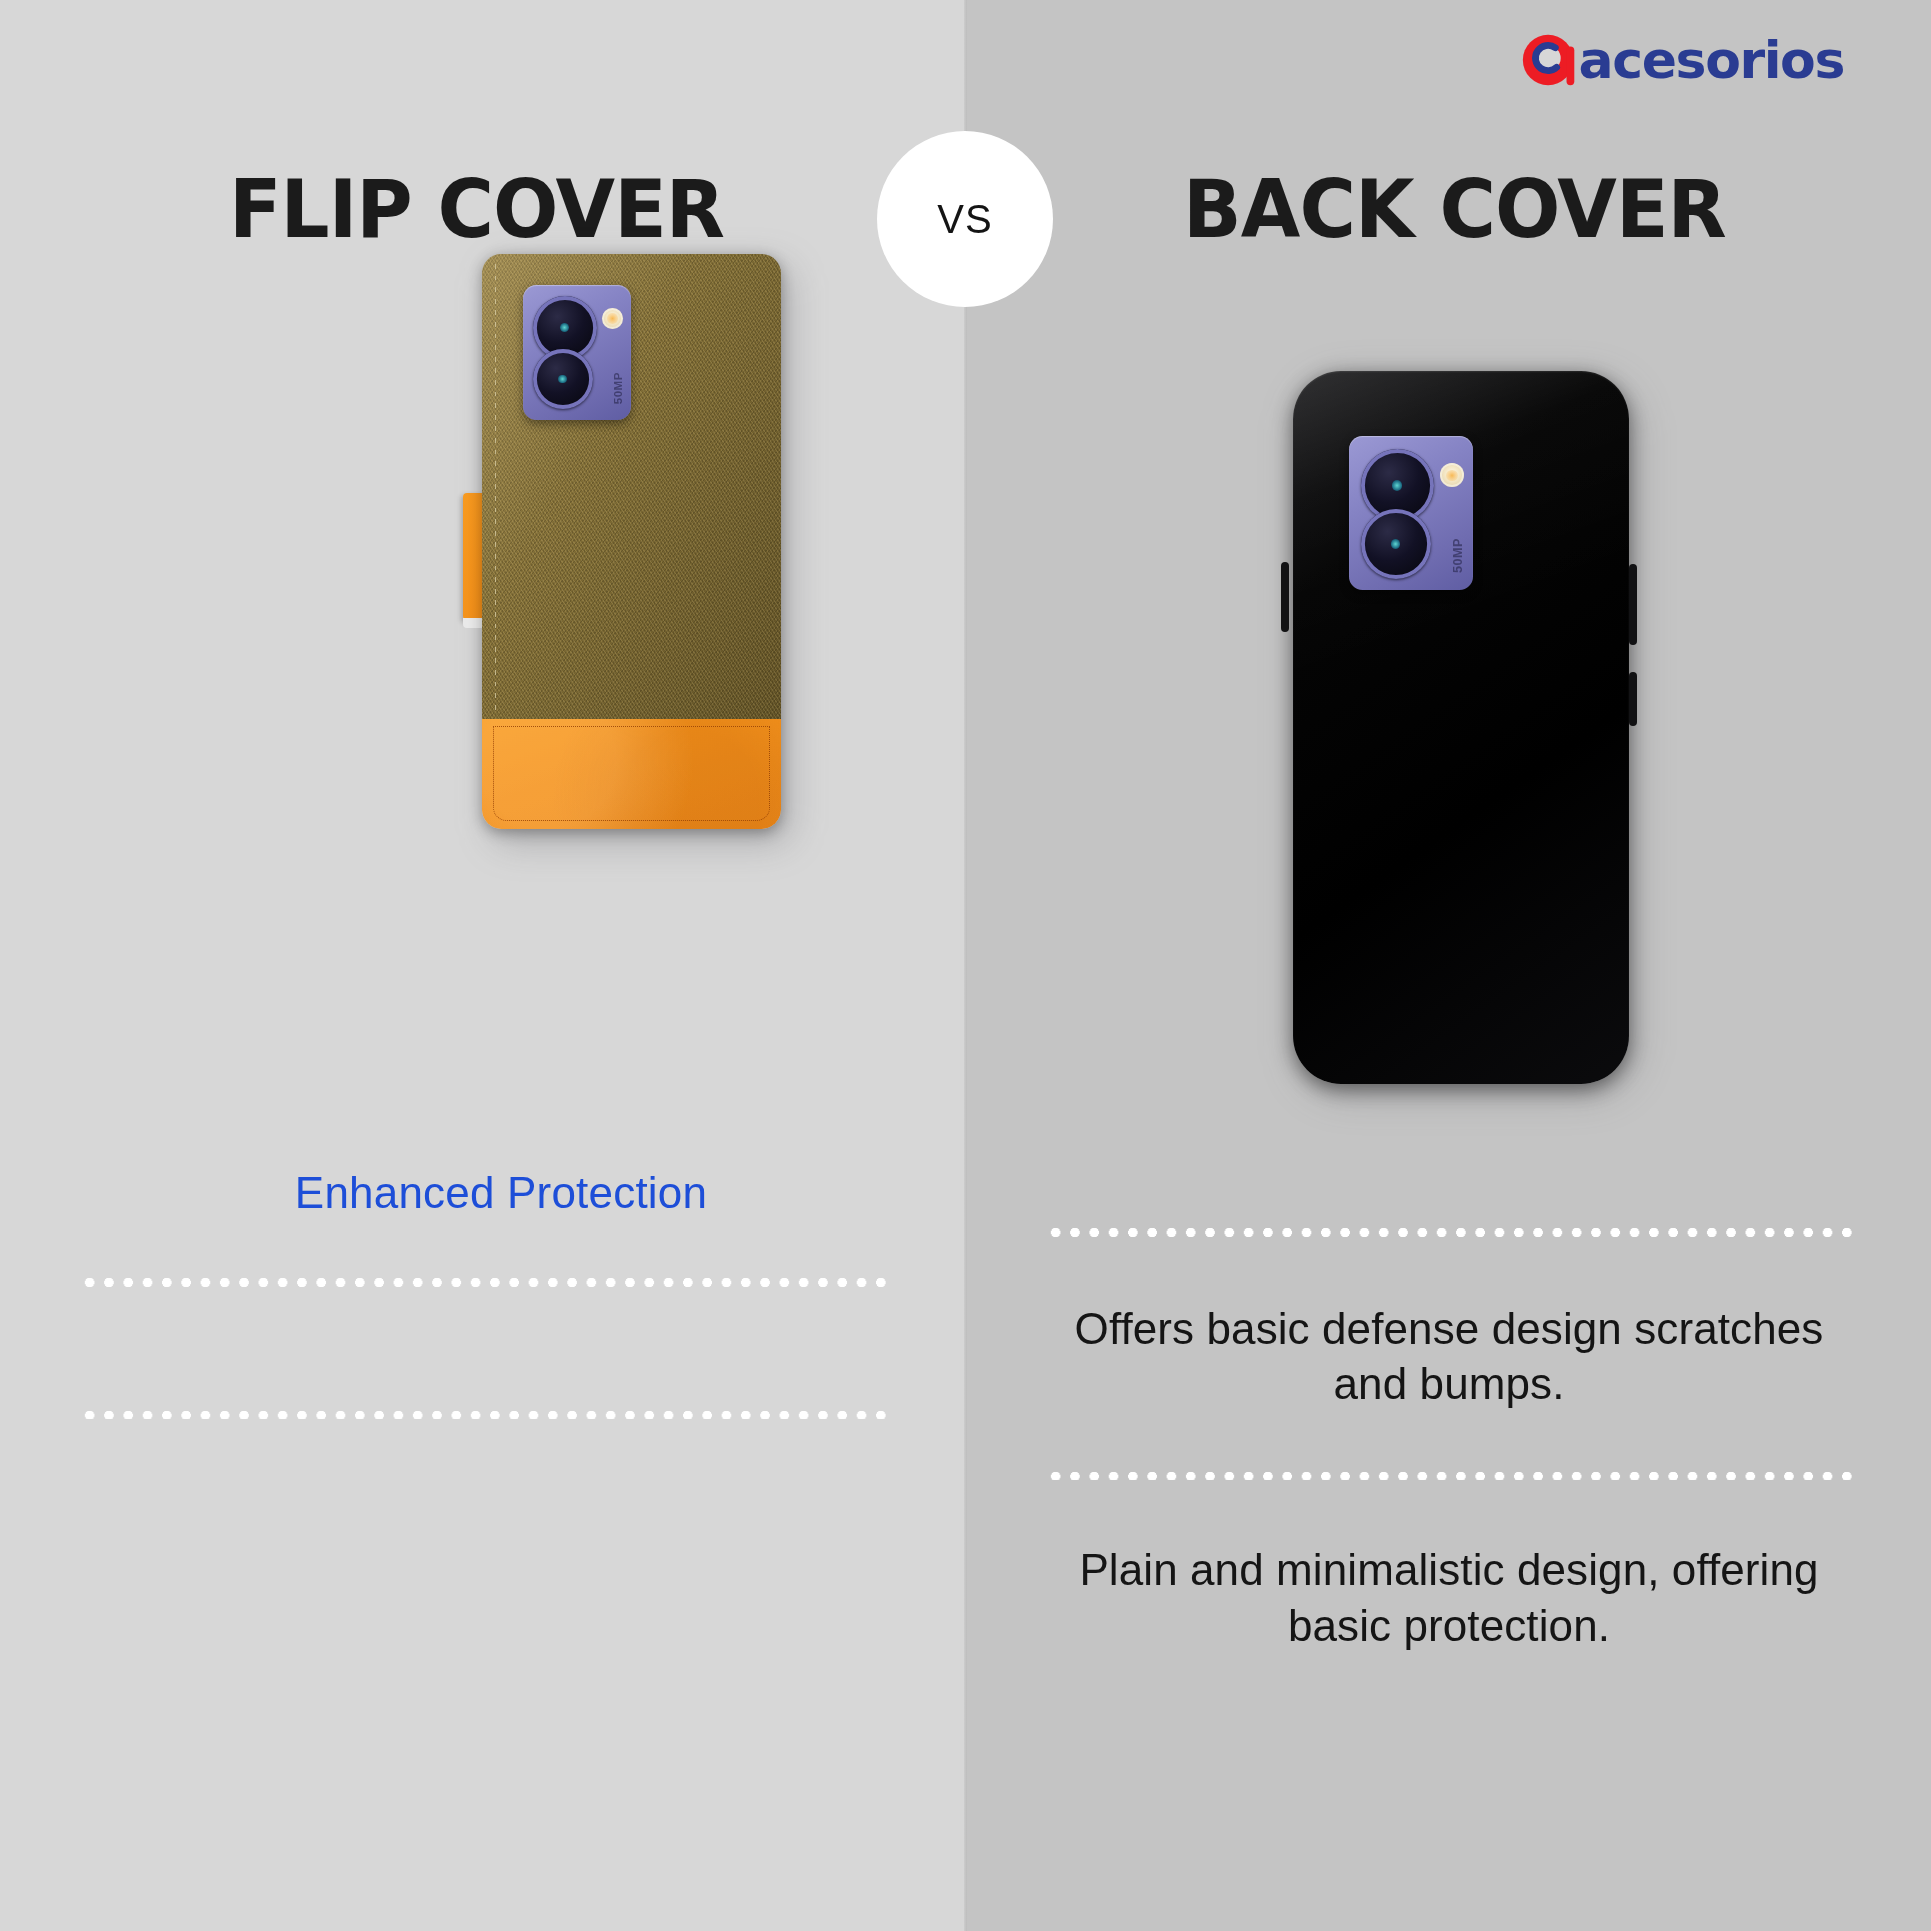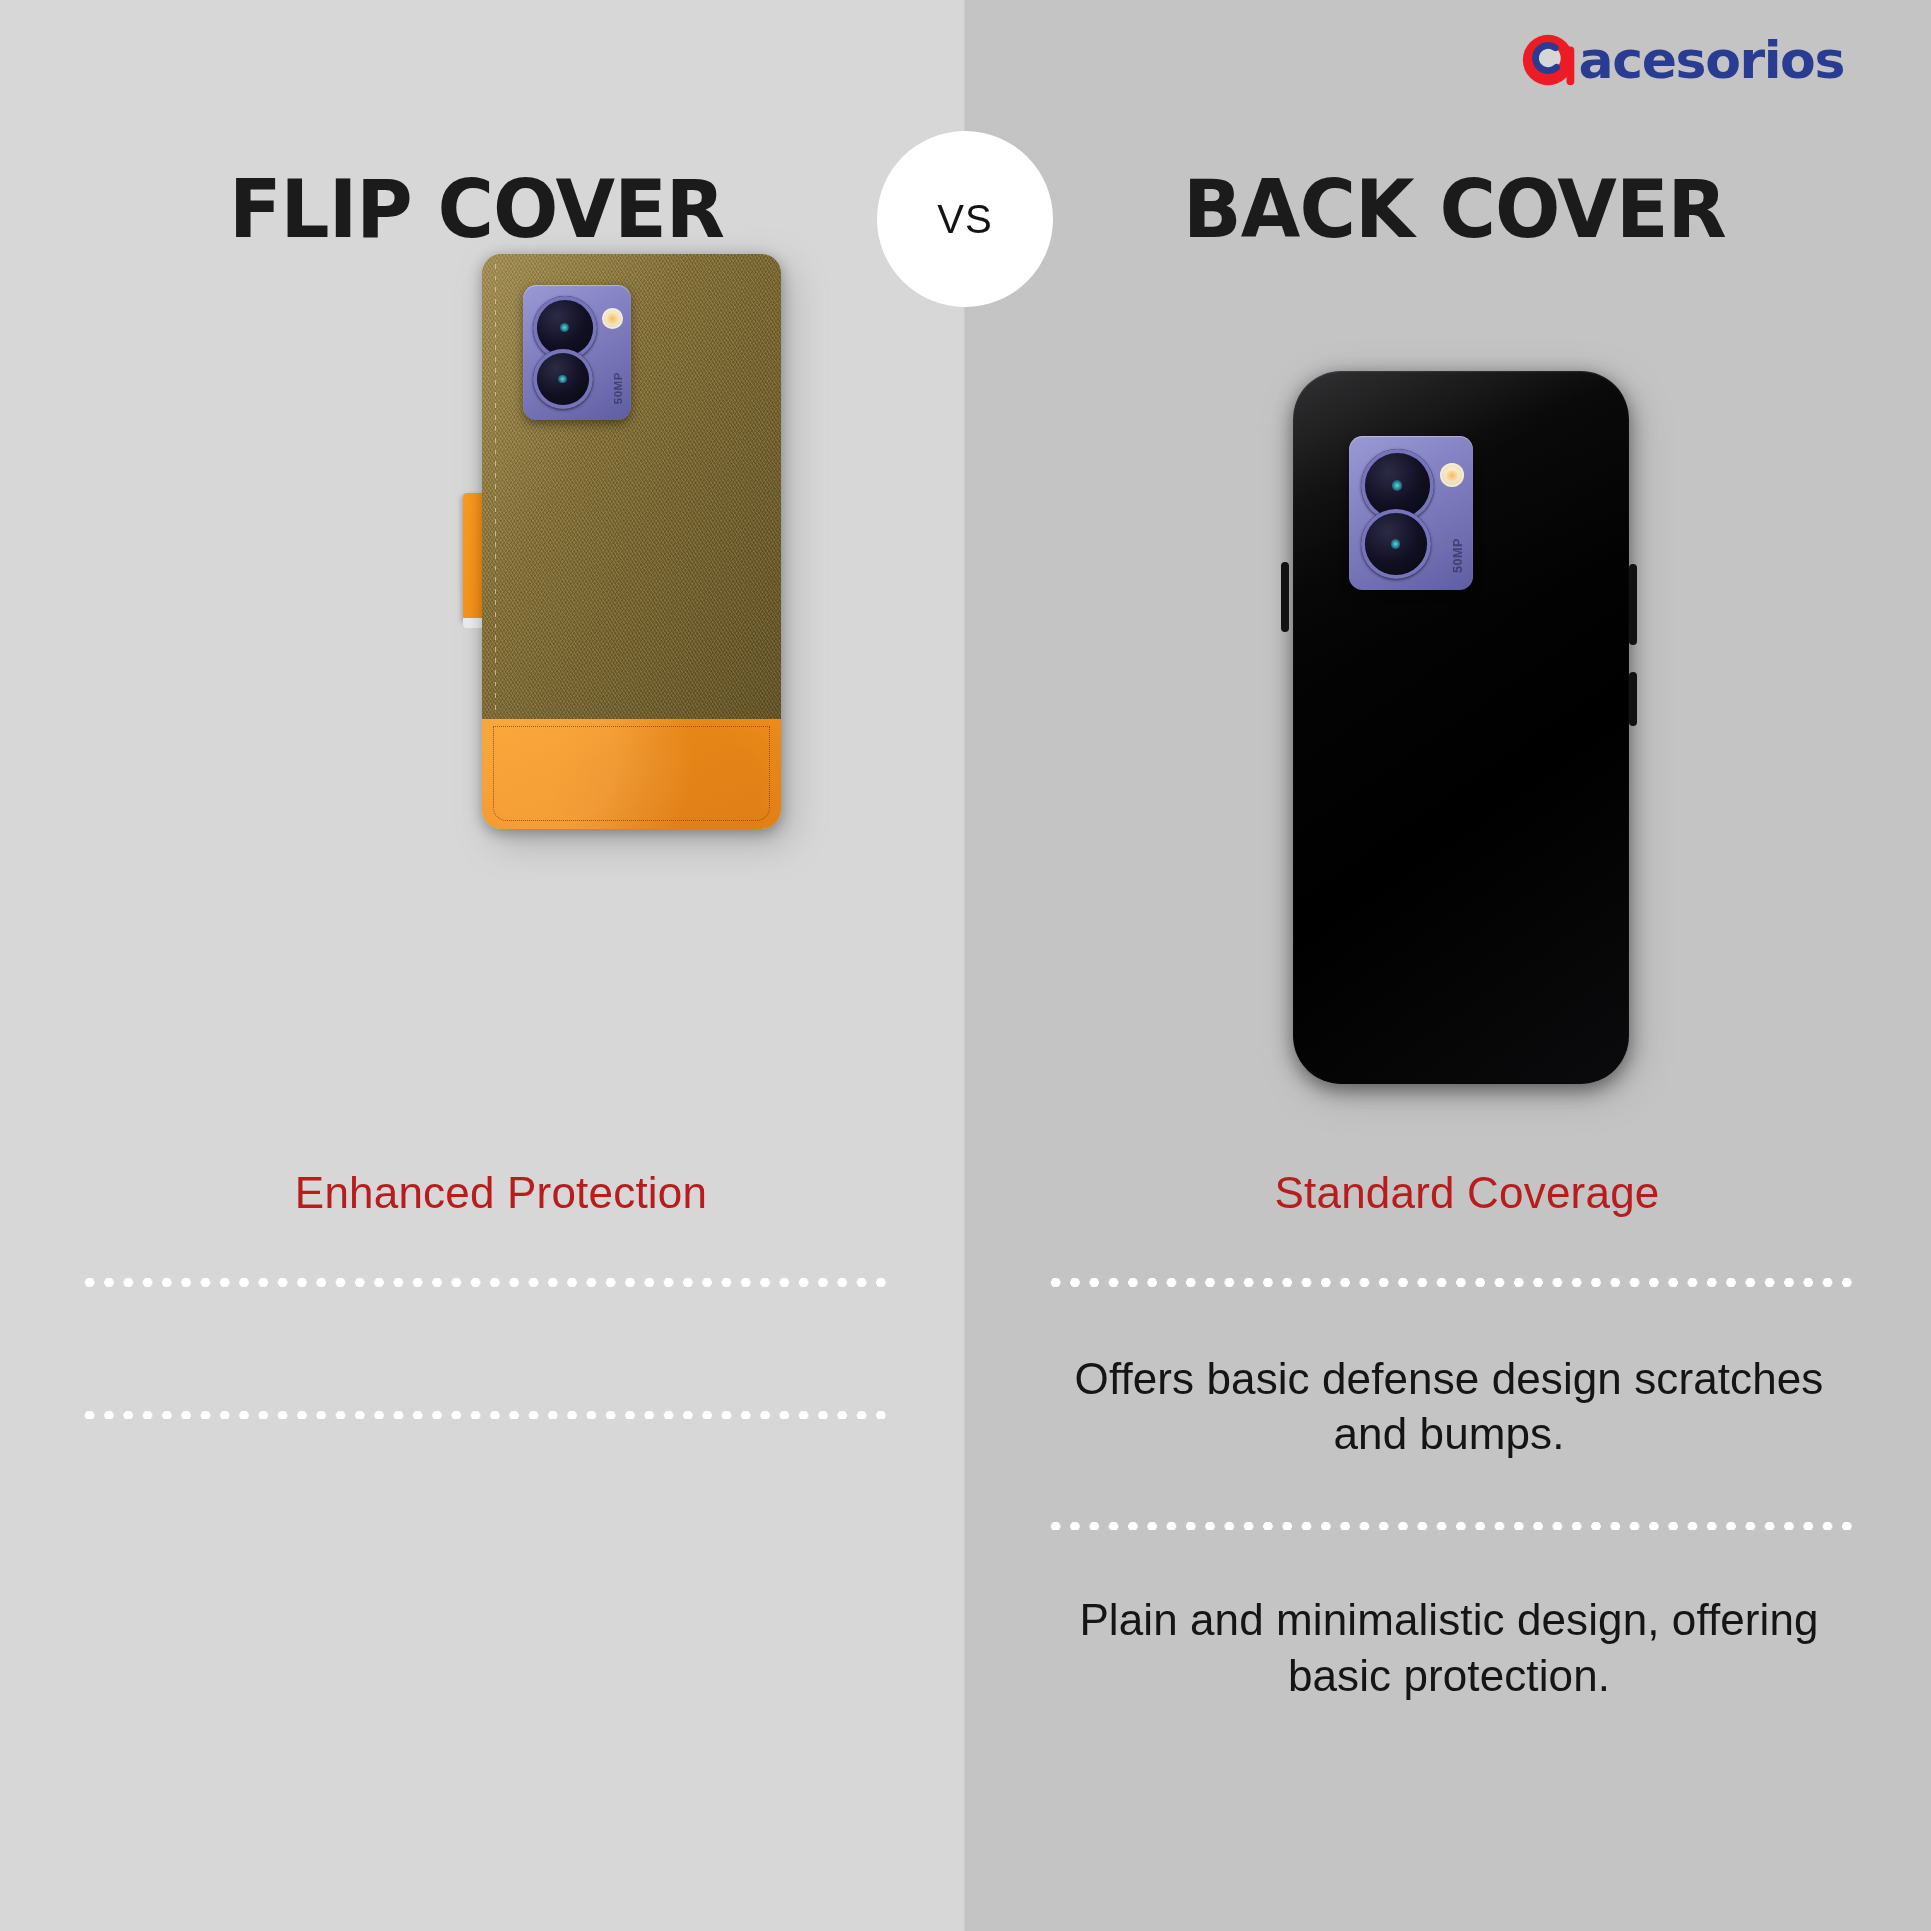--- a/index.html
+++ b/index.html
@@ -150,21 +150,21 @@
     color:rgba(40,38,78,0.62); font-family:"Liberation Sans", sans-serif; font-weight:700;
     letter-spacing:0.5px;
   }
 
   
   .col { position:absolute; top:1168px; width:966px; }
   .col-left  { left:0; }
   .col-right { left:966px; }
 
   .subtitle {
-    text-align:center; font-size:44px; color:#b91c1c; font-weight:400;
+    text-align:center; font-size:44px; color:#1d4ed8; font-weight:400;
     font-family:"Liberation Sans", sans-serif; letter-spacing:0.2px;padding-left:36px;
   }
   .dot-rule {
     margin:60px auto 0 auto; height:8.7px; width:807px;
     background-image:radial-gradient(circle, #ffffff 42%, rgba(255,255,255,0) 46%);
     background-size:19.3px 8.7px; background-repeat:repeat-x; background-position:left center;
   }
   .para {
     text-align:center; font-size:44px; line-height:1.26; color:#151515; font-weight:400;
     font-family:"Liberation Sans", sans-serif; letter-spacing:0.1px;
@@ -260,21 +260,20 @@
 
   <div class="col col-left">
     <div class="subtitle">Enhanced Protection</div>
     <div class="dot-rule"></div>
     <div class="gap-a"></div>
     <div class="dot-rule"></div>
     <div class="gap-b"></div>
   </div>
 
   <div class="col col-right">
-    <div class="subtitle">Standard Coverage</div>
     <div class="dot-rule"></div>
     <div class="gap-a"></div>
     <div class="para">Offers basic defense design scratches and bumps.</div>
     <div class="dot-rule"></div>
     <div class="gap-b"></div>
     <div class="para">Plain and minimalistic design, offering basic protection.</div>
   </div>
 
 </div>
 

